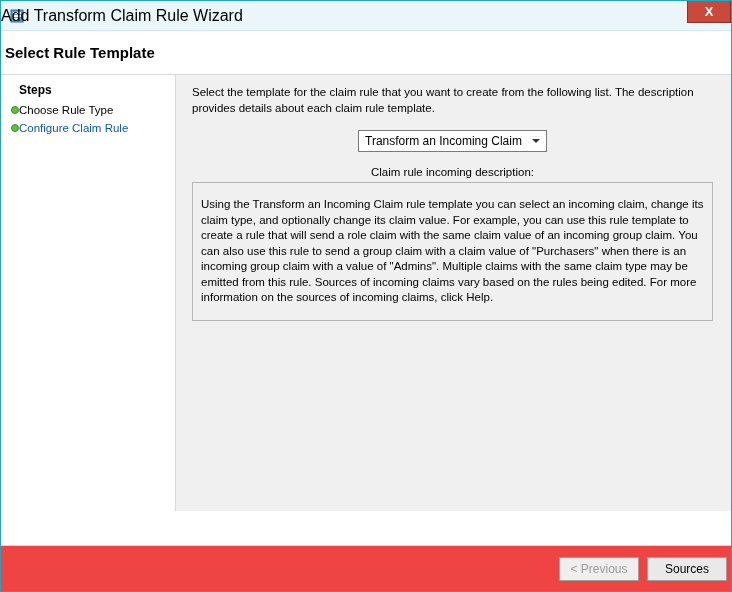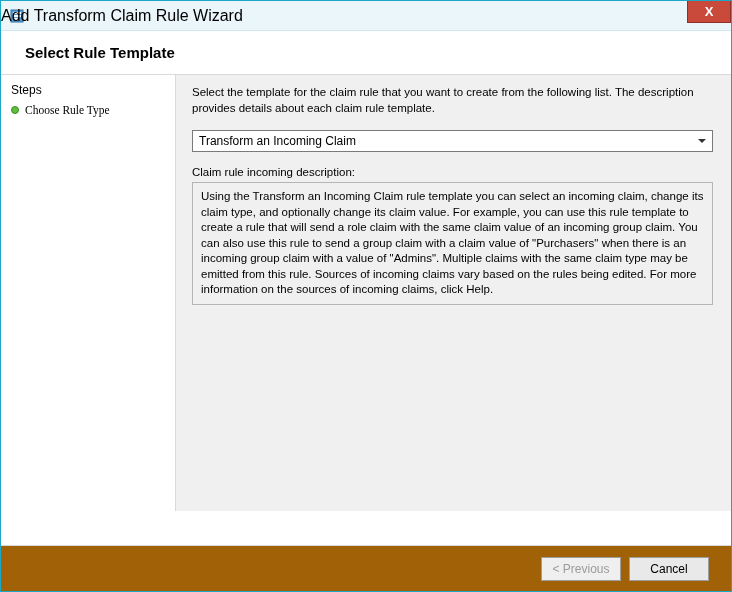--- a/index.html
+++ b/index.html
@@ -62,71 +62,70 @@
     cursor: pointer;
     border: 1px solid #8f2f25;
     border-top: none;
   }
   .header-area {
     height: 44px;
     background: #ffffff;
     border-bottom: 1px solid #d9d9d9;
     display: flex;
     align-items: center;
-    padding-left: 24px;
+    padding-left: 4px;
   }
   .header-area h1 {
     font-size: 15px;
     font-weight: bold;
     margin: 0;
     color: #000;
   }
   .body-area {
     flex: 1;
     display: flex;
     background: #f0f0f0;
     overflow: hidden;
   }
   .sidebar {
     width: 175px;
     background: #ffffff;
     border-right: 1px solid #d9d9d9;
     padding: 6px 0 0 0;
   }
   .sidebar-heading {
-    font-weight: normal;
-    font-size: 12px;
-    padding: 2px 10px 4px 10px;
+    font-weight: bold;
+    font-size: 12px;
+    padding: 2px 10px 4px 18px;
     color: #000;
   }
   .step {
     display: flex;
     align-items: center;
-    gap: 6px;
     padding: 3px 10px 3px 10px;
     font-size: 11.5px;
     cursor: pointer;
-    font-family: Liberation Serif, serif;
   }
   .step .bullet {
     width: 8px;
     height: 8px;
     border-radius: 50%;
     background: #5fbf3f;
     border: 1px solid #3a8d23;
     flex-shrink: 0;
   }
   .step .label-active { color: #0a56c2; }
   .step .label-done { color: #000; }
   .content {
     flex: 1;
     padding: 10px 18px 10px 16px;
     display: flex;
     flex-direction: column;
     overflow: hidden;
+    align-items: center;
   }
   .intro {
     font-size: 11.5px;
     color: #000;
     line-height: 1.35;
     margin-bottom: 14px;
   }
   .field-label {
     font-size: 11.5px;
     color: #000;
@@ -155,34 +154,34 @@
     top: 9px;
     width: 0; height: 0;
     border-left: 4px solid transparent;
     border-right: 4px solid transparent;
     border-top: 4px solid #333;
     pointer-events: none;
   }
   .desc-box {
     border: 1px solid #b5b5b5;
     background: #f0f0f0;
-    padding: 6px 8px;
+    padding: 14px 8px;
     font-size: 11.5px;
     color: #000;
     line-height: 1.35;
   }
   .button-bar {
     height: 46px;
     border-top: 1px solid #d9d9d9;
-    background: #a16207;
+    background: #ef4444;
     display: flex;
     align-items: center;
     justify-content: flex-end;
     gap: 8px;
-    padding-right: 22px;
+    padding-right: 4px;
     margin-top: 34px;
   }
   .btn {
     min-width: 80px;
     height: 24px;
     border: 1px solid #9e9e9e;
     background: #e9e9e9;
     font-size: 12px;
     cursor: pointer;
     padding: 0 10px;
@@ -220,35 +219,39 @@
   <div class="body-area">
 
     <div class="sidebar">
       <div class="sidebar-heading">Steps</div>
 
       <div class="step">
         <span class="bullet"></span>
         <span class="label-done">Choose Rule Type</span>
       </div>
 
+      <div class="step">
+        <span class="bullet"></span>
+        <span class="label-active">Configure Claim Rule</span>
+      </div>
     </div>
 
     <div class="content">
       <div class="intro">Select the template for the claim rule that you want to create from the following list. The description provides details about each claim rule template.</div>
 
       <div class="select-wrap">
         <select class="select">
           <option>Transform an Incoming Claim</option>
         </select>
       </div>
 
       <div class="field-label">Claim rule incoming description:</div>
       <div class="desc-box">Using the Transform an Incoming Claim rule template you can select an incoming claim, change its claim type, and optionally change its claim value.  For example, you can use this rule template to create a rule that will send a role claim with the same claim value of an incoming group claim.  You can also use this rule to send a group claim with a claim value of "Purchasers" when there is an incoming group claim with a value of "Admins".  Multiple claims with the same claim type may be emitted from this rule.  Sources of incoming claims vary based on the rules being edited.  For more information on the sources of incoming claims, click Help.</div>
     </div>
 
   </div>
 
   <div class="button-bar">
     <button class="btn" disabled="">&lt; Previous</button>
-    <button class="btn">Cancel</button>
+    <button class="btn">Sources</button>
   </div>
 
 </div>
 
 </body></html>

